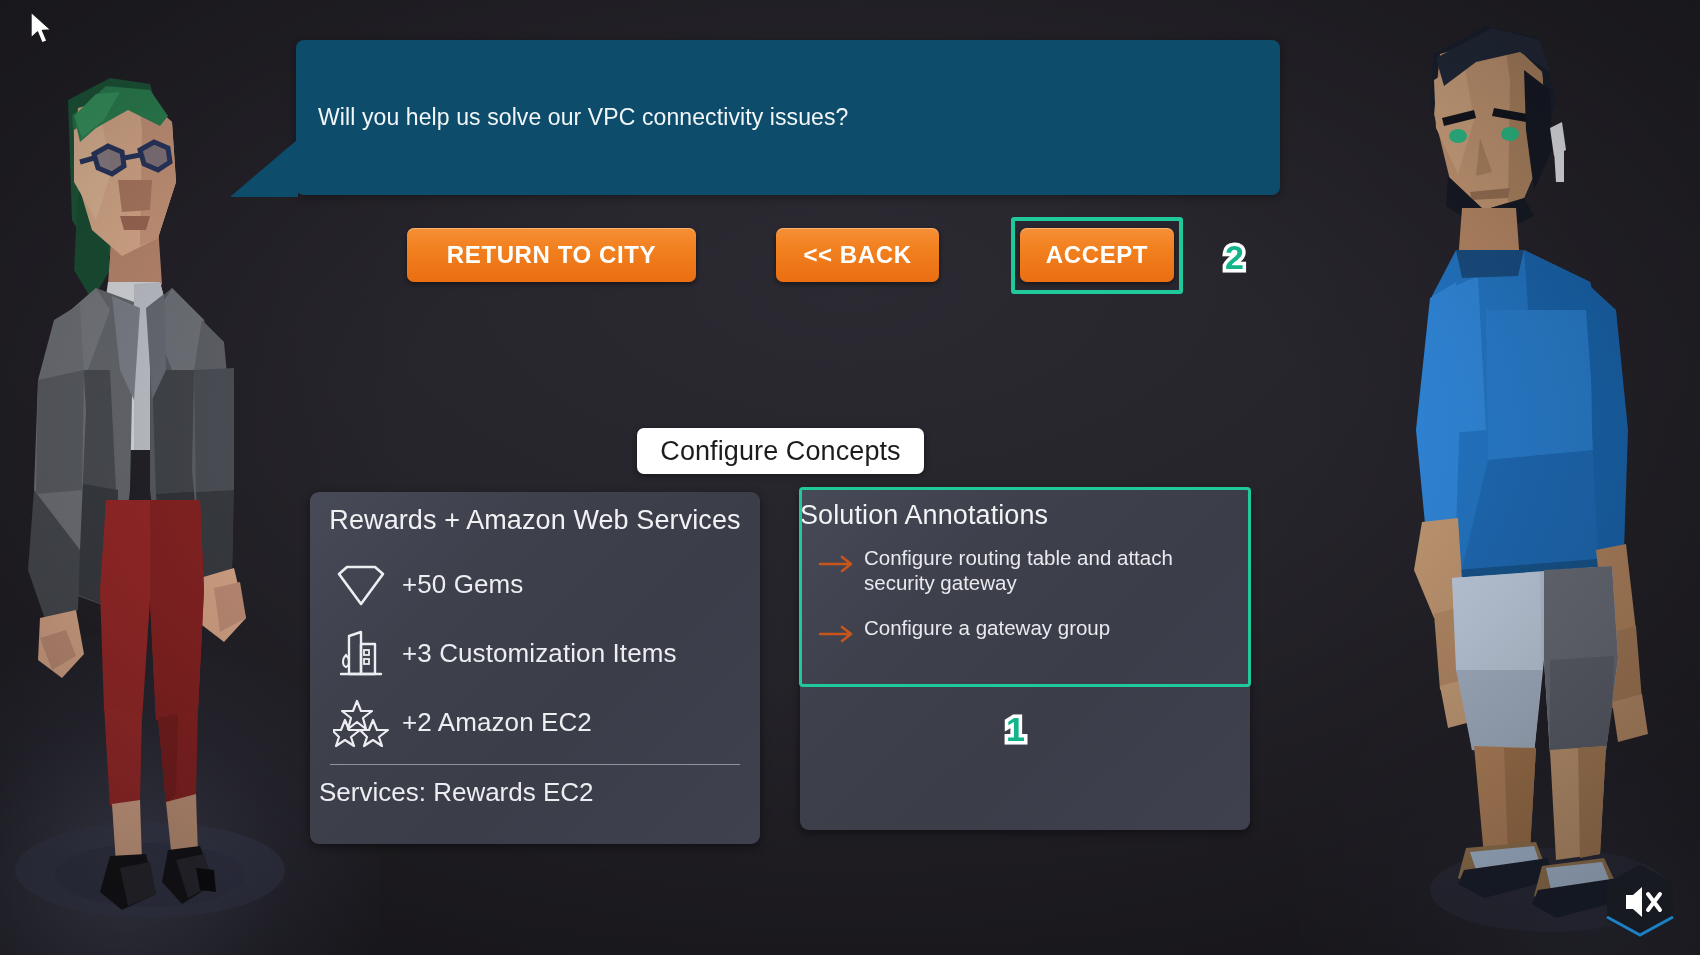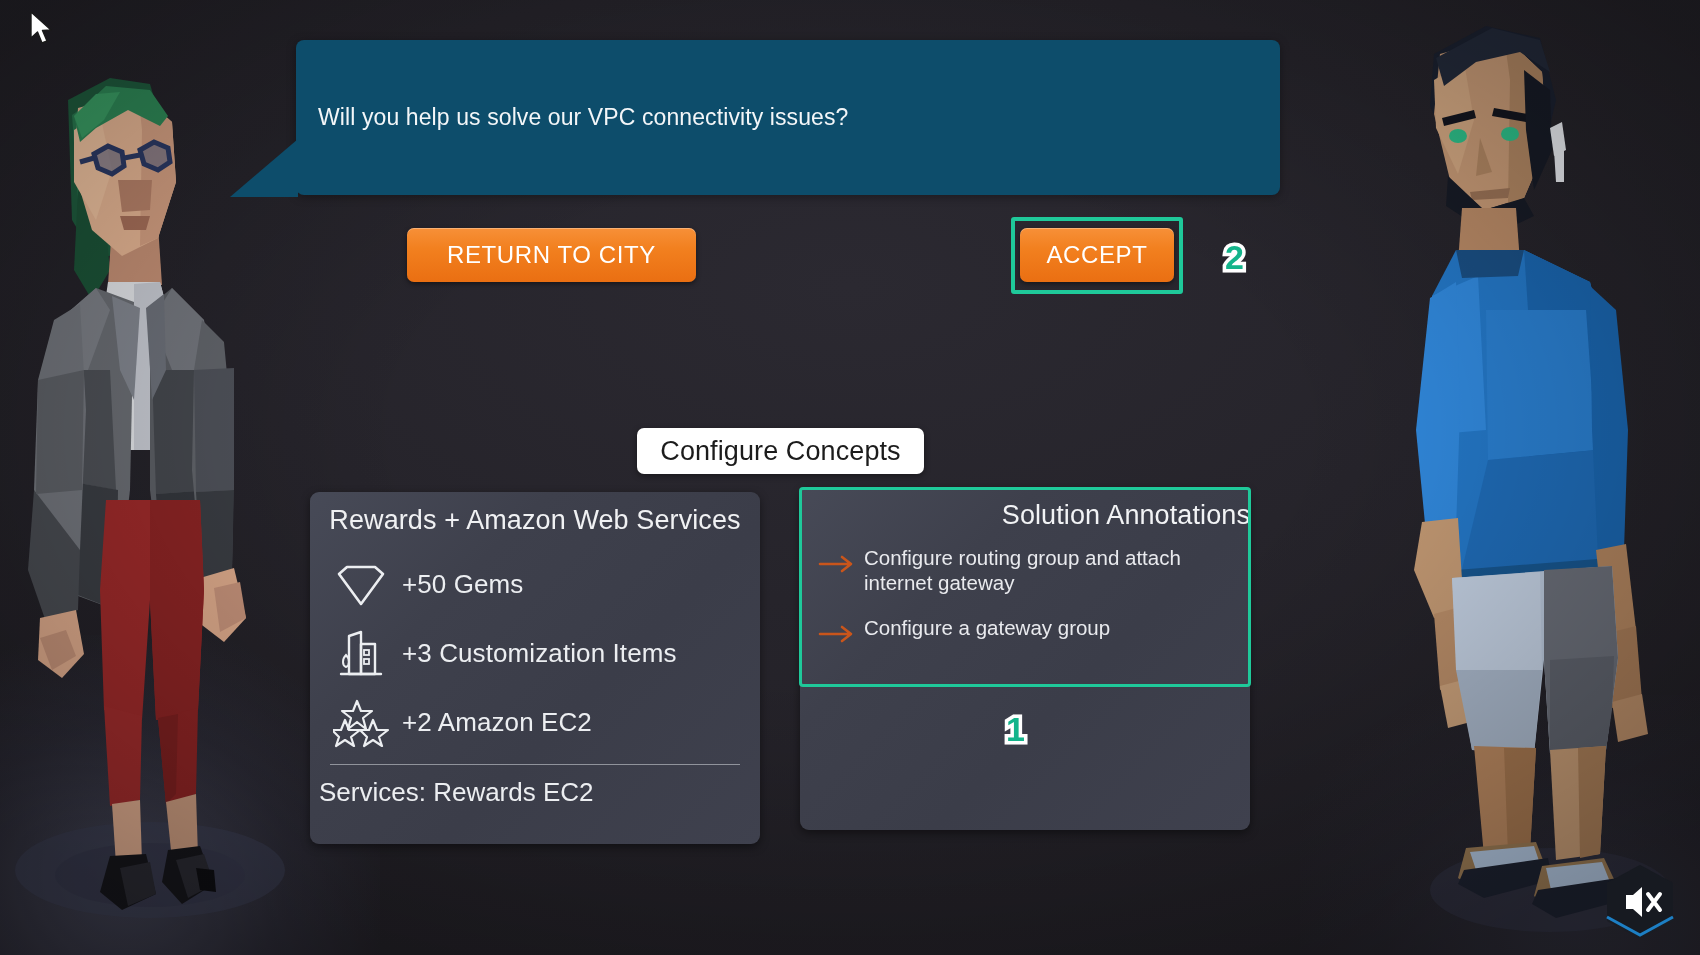--- a/index.html
+++ b/index.html
@@ -83,21 +83,21 @@
     position: absolute;
     height: 54px;
     border: none;
     border-radius: 7px;
     background: linear-gradient(180deg, #f79038 0%, #f2801f 38%, #ea6f12 100%);
     box-shadow: inset 0 1px 0 rgba(255,255,255,.30),
                 0 2px 5px rgba(0,0,0,.45);
     color: #ffffff;
     font-family: "Liberation Sans", sans-serif;
     font-size: 24px;
-    font-weight: 400;
+    font-weight: 700;
     letter-spacing: .6px;
     cursor: pointer;
     display: flex; align-items: center; justify-content: center;
   }
   #btn-return { left: 407px; width: 289px; }
   #btn-back   { left: 776px; width: 163px; }
   #btn-accept { left: 1020px; width: 154px; }
 
   #accept-highlight {
     position: absolute;
@@ -177,21 +177,21 @@
   }
   #services-line {
     position: absolute;
     left: 9px; top: 285px;
     color: #eceef1;
     font-size: 26px;
   }
 
   #solution-panel { left: 800px; top: 487px; width: 450px; height: 343px; }
   #solution-panel .panel-title {
-    text-align: right;
+    text-align: left;
     color: #f2f3f5;
     font-size: 27px;
     padding-top: 13px;
     letter-spacing: .1px;
   }
   .anno-list { padding: 14px 18px 0 18px; }
   .anno-row {
     display: flex; align-items: flex-start;
     margin-bottom: 20px;
   }
@@ -385,20 +385,21 @@
   <div class="vignette"></div>
 
   <div id="speech-bubble">
     <div class="bubble-shape"></div>
     <div class="bubble-tail"></div>
     <div class="bubble-text">Will you help us solve our VPC connectivity issues?</div>
   </div>
 
   <div id="button-row">
     <button class="game-btn" id="btn-return">RETURN TO CITY</button>
+    <button class="game-btn" id="btn-back">&lt;&lt; BACK</button>
     <button class="game-btn" id="btn-accept">ACCEPT</button>
   </div>
   <div id="accept-highlight"></div>
 
   <div class="num-badge" id="badge-2">2</div>
 
   <div id="concept-title">Configure Concepts</div>
 
   <div class="panel" id="rewards-panel">
     <div class="panel-title">Rewards + Amazon Web Services</div>
@@ -447,21 +448,21 @@
   <div class="panel" id="solution-panel">
     <div class="panel-title">Solution Annotations</div>
 
     <div class="anno-list">
       <div class="anno-row">
         <span class="arrow">
           <svg width="40" height="18" viewBox="0 0 40 18">
             <path d="M2 9 L32 9 M24 2 L33 9 L24 16" fill="none" stroke="#c9551b" stroke-width="2.6" stroke-linecap="round" stroke-linejoin="round"></path>
           </svg>
         </span>
-        <span class="atext">Configure routing group and attach internet gateway</span>
+        <span class="atext">Configure routing table and attach security gateway</span>
       </div>
 
       <div class="anno-row">
         <span class="arrow">
           <svg width="40" height="18" viewBox="0 0 40 18">
             <path d="M2 9 L32 9 M24 2 L33 9 L24 16" fill="none" stroke="#c9551b" stroke-width="2.6" stroke-linecap="round" stroke-linejoin="round"></path>
           </svg>
         </span>
         <span class="atext">Configure a gateway group</span>
       </div>

